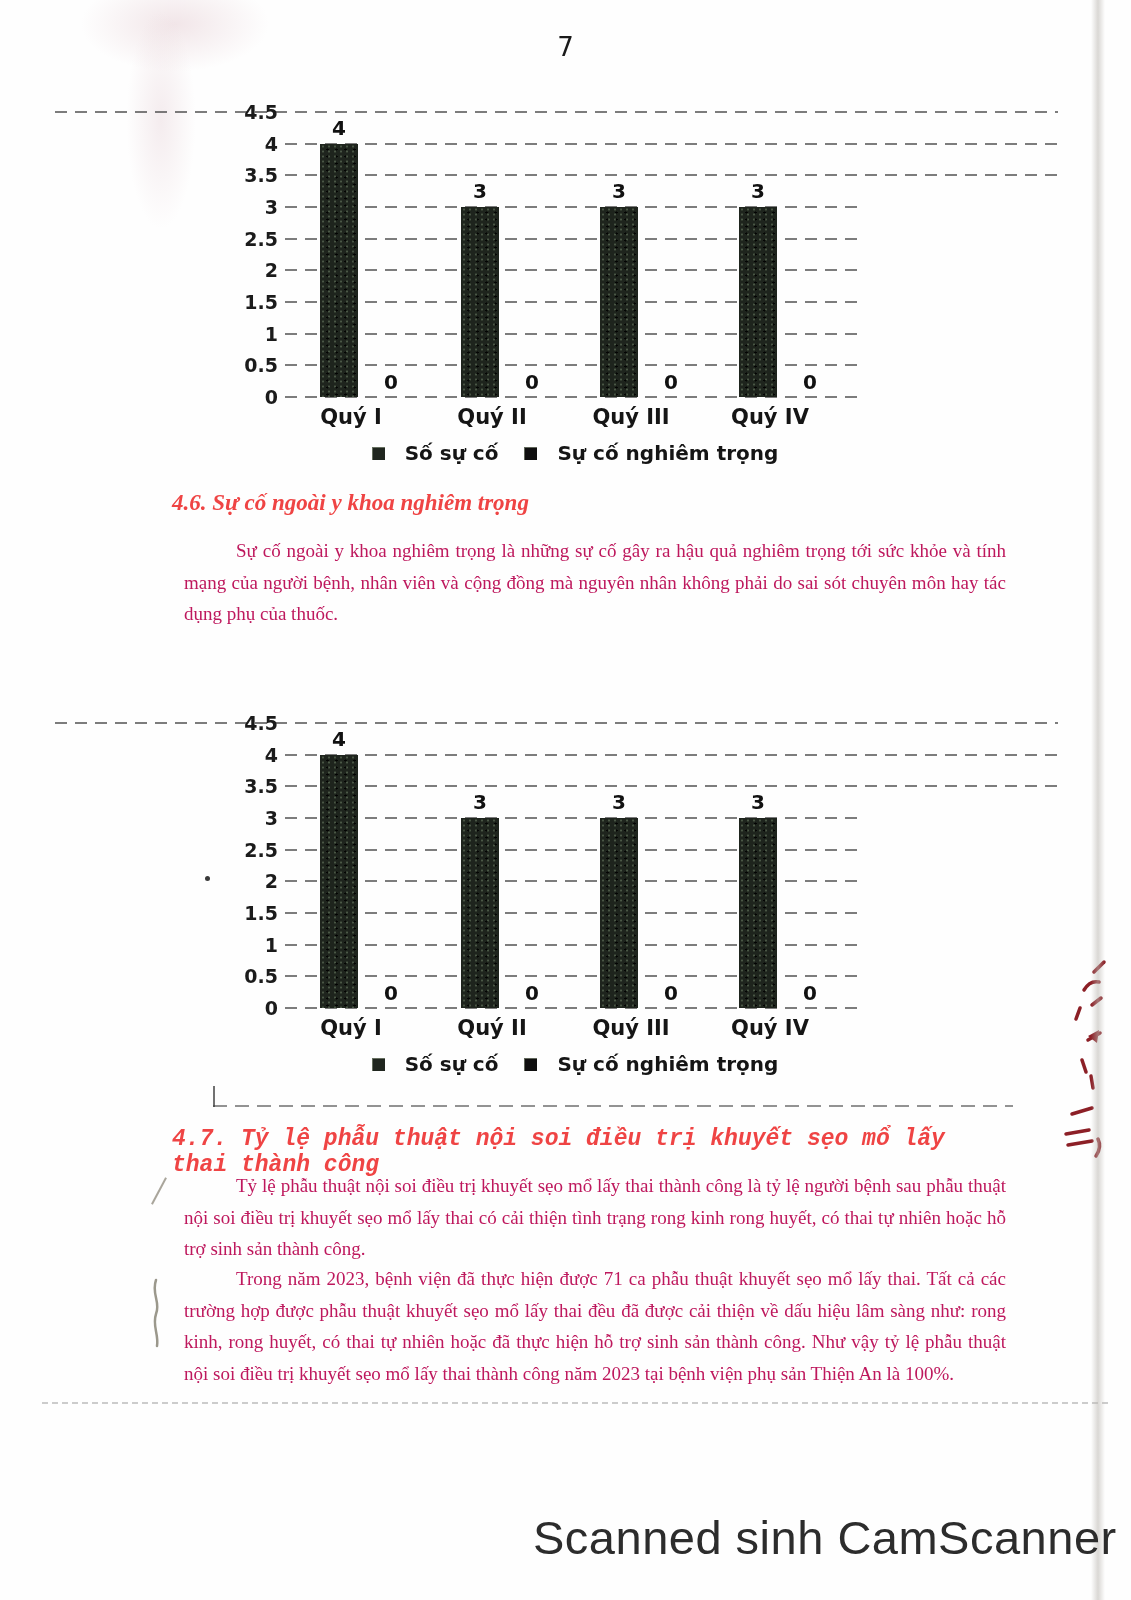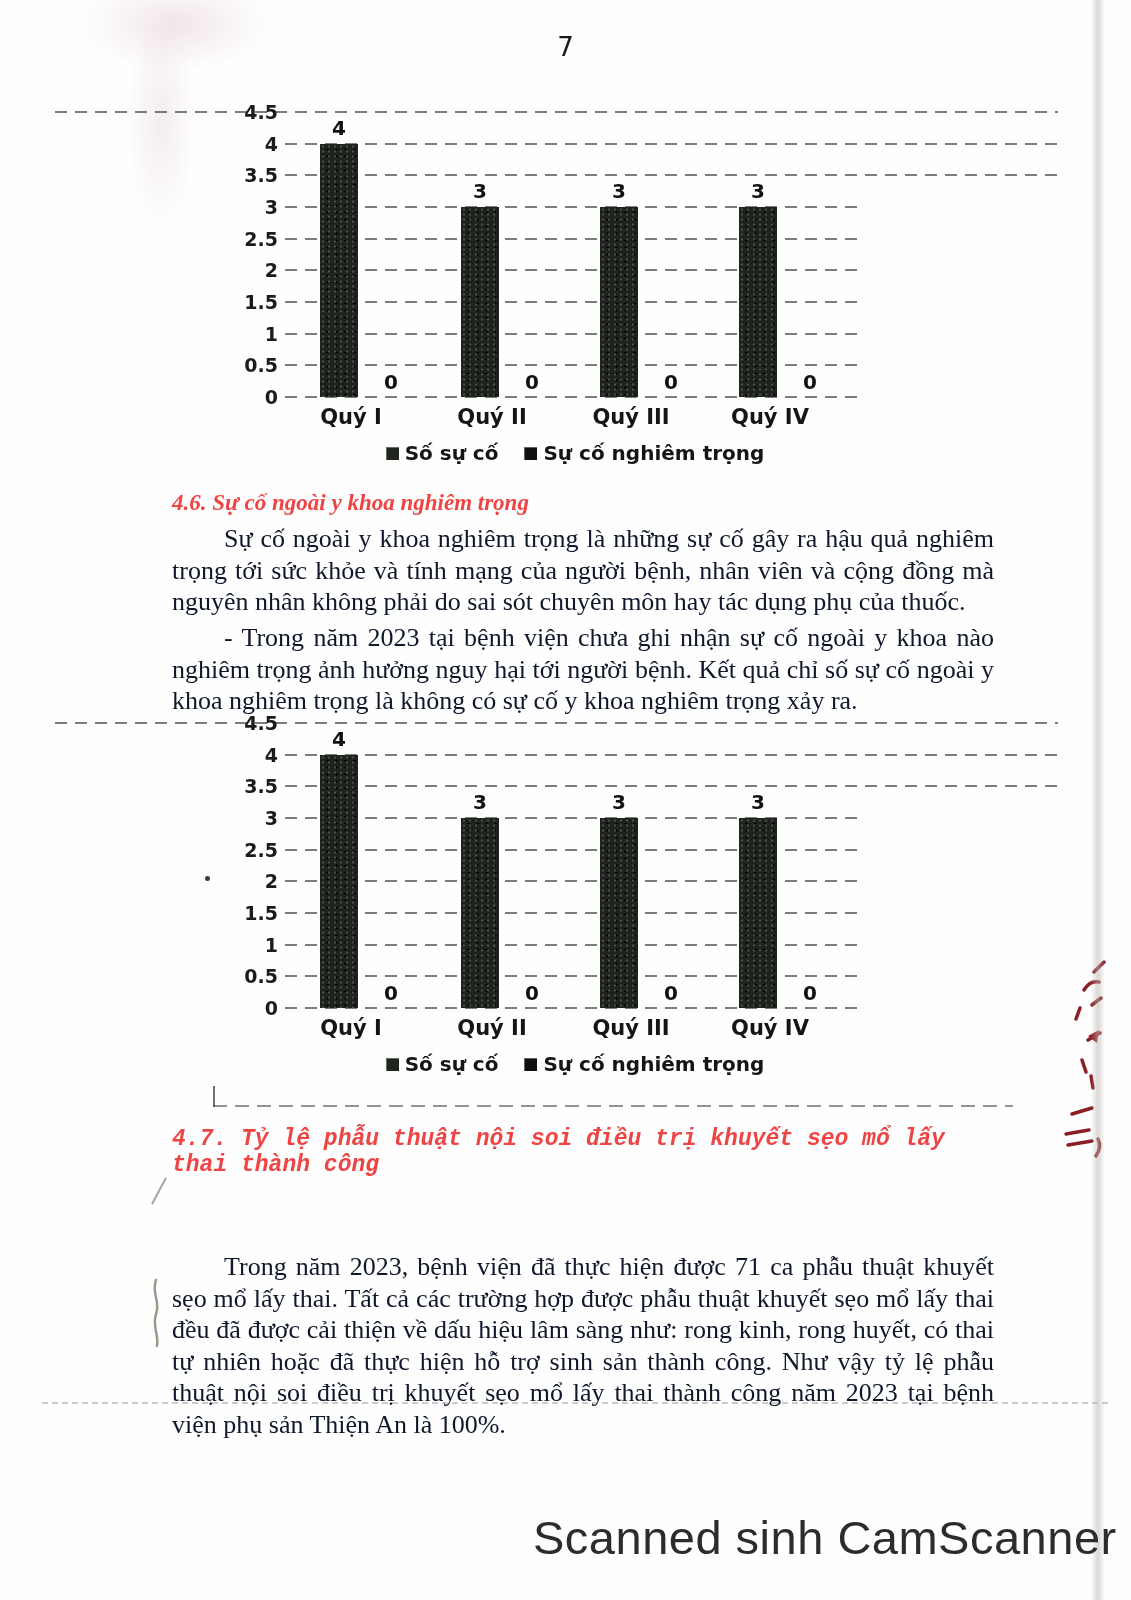--- a/index.html
+++ b/index.html
@@ -18,29 +18,29 @@
     opacity:.72;}
   .tick-label{position:absolute;text-align:right;font:bold 19px "DejaVu Sans",sans-serif;color:#1b1b1b;}
   .bar{position:absolute;background-color:#1e241d;
     background-image:radial-gradient(rgba(128,148,118,.45) 1px,rgba(0,0,0,0) 1.5px),
                      radial-gradient(rgba(0,0,0,.9) 1px,rgba(0,0,0,0) 1.6px);
     background-size:6px 5px,9px 7px;background-position:0 0,3px 2px;}
   .bar-label{position:absolute;text-align:center;font:bold 20px "DejaVu Sans",sans-serif;color:#111;}
   .cat-label{position:absolute;text-align:center;font:bold 21px "DejaVu Sans",sans-serif;color:#151515;}
   .legend{position:absolute;left:285px;width:580px;display:flex;justify-content:center;gap:26px;
     font:bold 20px "DejaVu Sans",sans-serif;color:#151515;}
-  .legend-item{display:inline-flex;align-items:center;gap:6px;}
+  .legend-item{display:inline-flex;align-items:center;gap:20px;}
   .legend-swatch{width:13px;height:13px;background:#20261f;box-shadow:inset 1px 1px 0 rgba(150,160,140,.6);}
   .legend-swatch.dark{background:#0f0f0f;}
 
   
   .heading{position:absolute;left:168px;width:830px;margin:4px;
     font:italic bold 23px "Liberation Serif",serif;color:#ef4444;}
-  .body-text{position:absolute;left:168px;width:822px;margin:4px;
-    font-size:26px;line-height:31.5px;text-align:justify;text-indent:52px;color:#0f172a;}
+  .body-text{position:absolute;left:168px;width:822px;margin:16px;
+    font-size:19px;line-height:31.5px;text-align:justify;text-indent:52px;color:#be185d;}
 
   
   .frame-left{position:absolute;left:213px;top:1086px;width:2px;height:21px;background:#4e4e4e;opacity:.8;}
   .frame-bottom{position:absolute;left:213px;top:1105px;width:800px;height:2px;
     background-image:repeating-linear-gradient(90deg,rgba(60,60,60,.85) 0 14px,rgba(0,0,0,0) 14px 22px);opacity:.65;}
   .fold-line{position:absolute;left:42px;top:1402px;width:1066px;height:0;
     border-top:2px dashed rgba(100,100,100,.32);}
   .stray-dot{position:absolute;left:205px;top:876px;width:5px;height:5px;background:#3a3a3a;border-radius:50%;}
   .pencil-mark-a{position:absolute;left:158px;top:1176px;width:2px;height:30px;background:#938f82;
     transform:rotate(28deg);opacity:.8;}
@@ -110,21 +110,20 @@
         </span>
         <span class="legend-item">
           <span class="legend-swatch dark"></span>
           <span class="legend-text">Sự cố nghiêm trọng</span>
         </span>
       </div>
     </div>
 
   <h3 class="heading" style="top:486px;">4.6. Sự cố ngoài y khoa nghiêm trọng</h3>
   <p class="body-text" style="top:519px;">Sự cố ngoài y khoa nghiêm trọng là những sự cố gây ra hậu quả nghiêm trọng tới sức khỏe và tính mạng của người bệnh, nhân viên và cộng đồng mà nguyên nhân không phải do sai sót chuyên môn hay tác dụng phụ của thuốc.</p>
-  <p class="body-text" style="top:618px;">- Trong năm 2023 tại bệnh viện chưa ghi nhận sự cố ngoài y khoa nào nghiêm trọng ảnh hưởng nguy hại tới người bệnh. Kết quả chỉ số sự cố ngoài y khoa nghiêm trọng là không có sự cố y khoa nghiêm trọng xảy ra.</p>
 
   <div class="chart chart-2">
       <div class="grid-line" style="top: 301px; left: 285px; width: 580px;"></div>
       <div class="tick-label" style="top: 291px; left: 218px; width: 60px;">0</div>
       <div class="grid-line" style="top: 269.335px; left: 285px; width: 580px;"></div>
       <div class="tick-label" style="top: 259.335px; left: 218px; width: 60px;">0.5</div>
       <div class="grid-line" style="top: 237.67px; left: 285px; width: 580px;"></div>
       <div class="tick-label" style="top: 227.67px; left: 218px; width: 60px;">1</div>
       <div class="grid-line" style="top: 206.005px; left: 285px; width: 580px;"></div>
       <div class="tick-label" style="top: 196.005px; left: 218px; width: 60px;">1.5</div>
@@ -165,20 +164,21 @@
           <span class="legend-swatch dark"></span>
           <span class="legend-text">Sự cố nghiêm trọng</span>
         </span>
       </div>
     </div>
   <div class="frame-left"></div>
   <div class="frame-bottom"></div>
   <div class="stray-dot"></div>
 
   <h3 class="heading" style="top:1122px;font-family:Liberation Mono, monospace;">4.7. Tỷ lệ phẫu thuật nội soi điều trị khuyết sẹo mổ lấy thai thành công</h3>
+  <p class="body-text" style="top:1154px;">Tỷ lệ phẫu thuật nội soi điều trị khuyết sẹo mổ lấy thai thành công là tỷ lệ người bệnh sau phẫu thuật nội soi điều trị khuyết sẹo mổ lấy thai có cải thiện tình trạng rong kinh rong huyết, có thai tự nhiên hoặc hỗ trợ sinh sản thành công.</p>
   <p class="body-text" style="top:1247px;">Trong năm 2023, bệnh viện đã thực hiện được 71 ca phẫu thuật khuyết sẹo mổ lấy thai. Tất cả các trường hợp được phẫu thuật khuyết sẹo mổ lấy thai đều đã được cải thiện về dấu hiệu lâm sàng như: rong kinh, rong huyết, có thai tự nhiên hoặc đã thực hiện hỗ trợ sinh sản thành công. Như vậy tỷ lệ phẫu thuật nội soi điều trị khuyết sẹo mổ lấy thai thành công năm 2023 tại bệnh viện phụ sản Thiện An là 100%.</p>
 
   <div class="pencil-mark-a"></div>
   <svg class="pencil-svg" width="20" height="70" viewBox="0 0 20 70">
     <path d="M10 2 c-5 14 5 22 0 34 c-4 12 3 20 1 32" stroke="#9b988c" stroke-width="2.5" fill="none" stroke-linecap="round"></path>
   </svg>
 
   <svg class="red-ink-svg" width="56" height="215" viewBox="0 0 56 215">
     <g stroke="#8c1f26" stroke-width="3.5" fill="none" stroke-linecap="round">
       <path d="M44 6 L34 16"></path>

